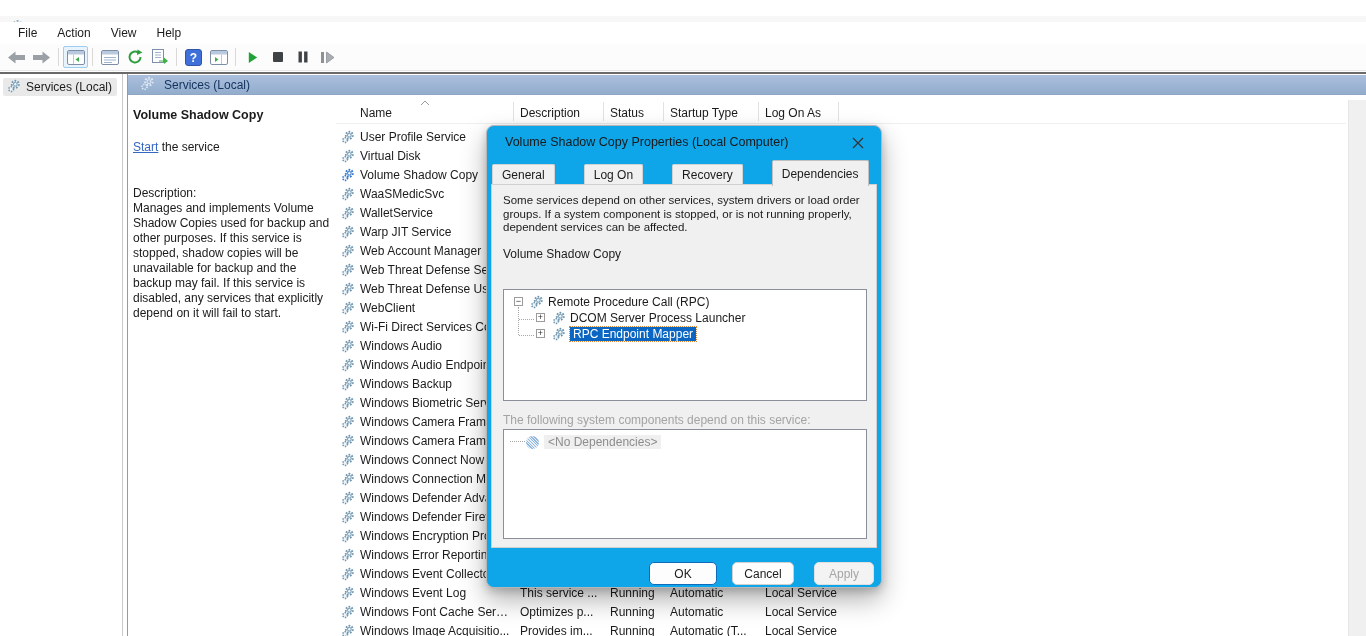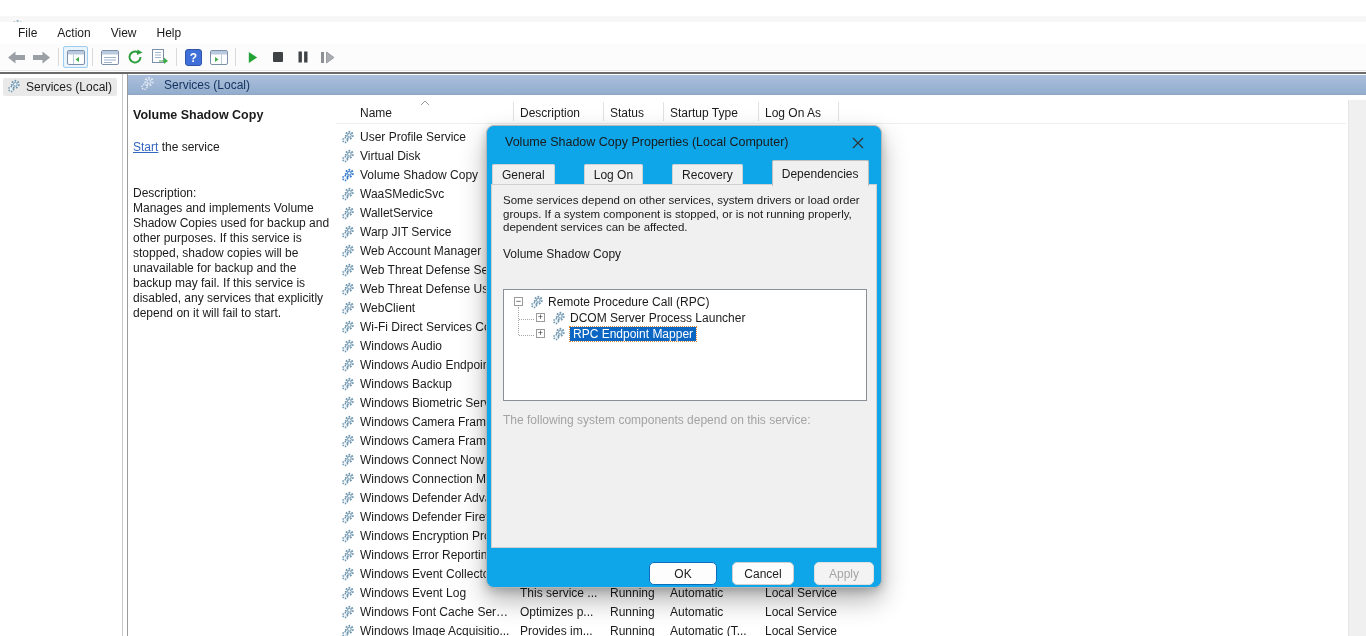--- a/index.html
+++ b/index.html
@@ -639,20 +639,27 @@
             <span class="exp" style="left: 32px;">+</span>
             <span class="tgear" style="left: 48px;"><svg width="14" height="14" viewBox="0 0 16 16">
                 <circle cx="9.5" cy="6" r="4" fill="#eef5fa" stroke="#6f95ad" stroke-width="2.2" stroke-dasharray="1.9 1.6"></circle>
                 <circle cx="9.5" cy="6" r="2.1" fill="none" stroke="#6f95ad" stroke-width="1.1"></circle>
                 <circle cx="4.8" cy="11.5" r="2.7" fill="#eef5fa" stroke="#6f95ad" stroke-width="1.8" stroke-dasharray="1.5 1.2"></circle>
               </svg></span>
             <span class="tlabel selected" style="left: 66px;">RPC Endpoint Mapper</span>
           </div>
         </div>
       <div class="dlg-dep2-label">The following system components depend on this service:</div>
+      <div class="treebox2">
+        <span class="hl" style="left:6px;top:11px;width:15px;"></span>
+      <div class="trow" style="top: 4px;">
+            <span class="dither" style="left: 22px;"></span>
+            <span class="tlabel muted" style="left: 40px;">&lt;No Dependencies&gt;</span>
+          </div>
+        </div>
     </div>
     <div id="dlg-footer">
         <div class="btn btn-default" style="left: 162px; width: 68px;">OK</div>
         <div class="btn" style="left: 245px; width: 62px;">Cancel</div>
         <div class="btn btn-disabled" style="left: 327px; width: 60px;">Apply</div>
       </div>
   </div>
 
 </div>
 

